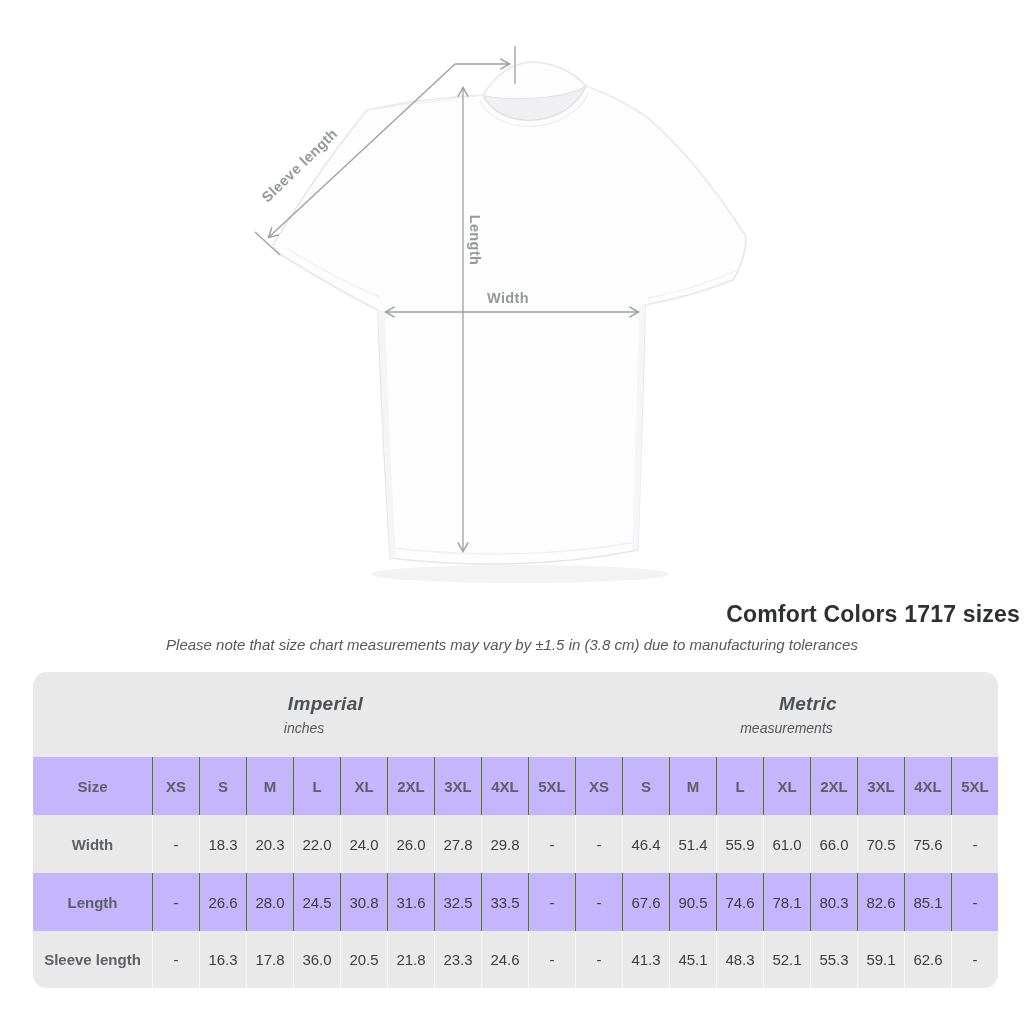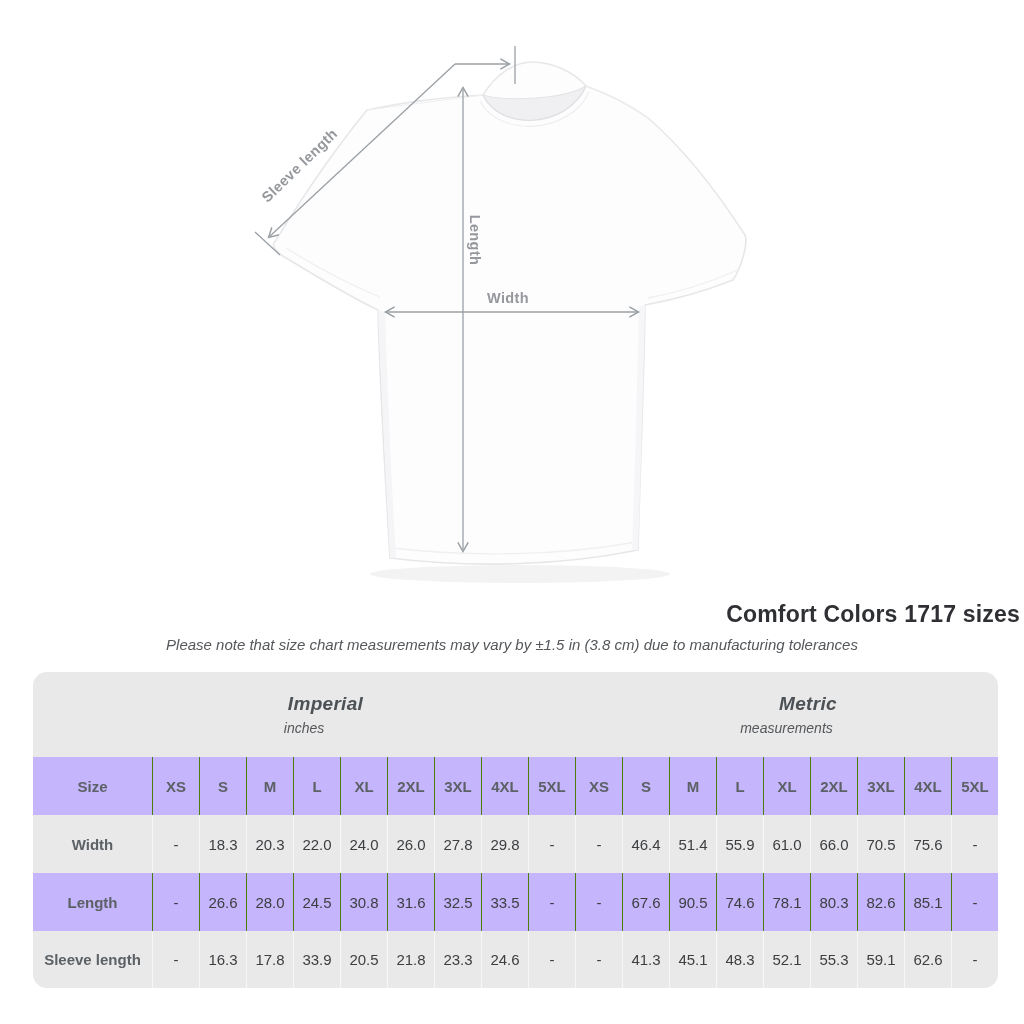--- a/index.html
+++ b/index.html
@@ -194,21 +194,21 @@
       <div class="cell">82.6</div>
       <div class="cell">85.1</div>
       <div class="cell">-</div>
     </div>
 
     <div class="trow gray d-row last">
       <div class="cell lab">Sleeve length</div>
       <div class="cell">-</div>
       <div class="cell">16.3</div>
       <div class="cell">17.8</div>
-      <div class="cell">33.9</div>
+      <div class="cell">36.0</div>
       <div class="cell">20.5</div>
       <div class="cell">21.8</div>
       <div class="cell">23.3</div>
       <div class="cell">24.6</div>
       <div class="cell">-</div>
       <div class="cell">-</div>
       <div class="cell">41.3</div>
       <div class="cell">45.1</div>
       <div class="cell">48.3</div>
       <div class="cell">52.1</div>

